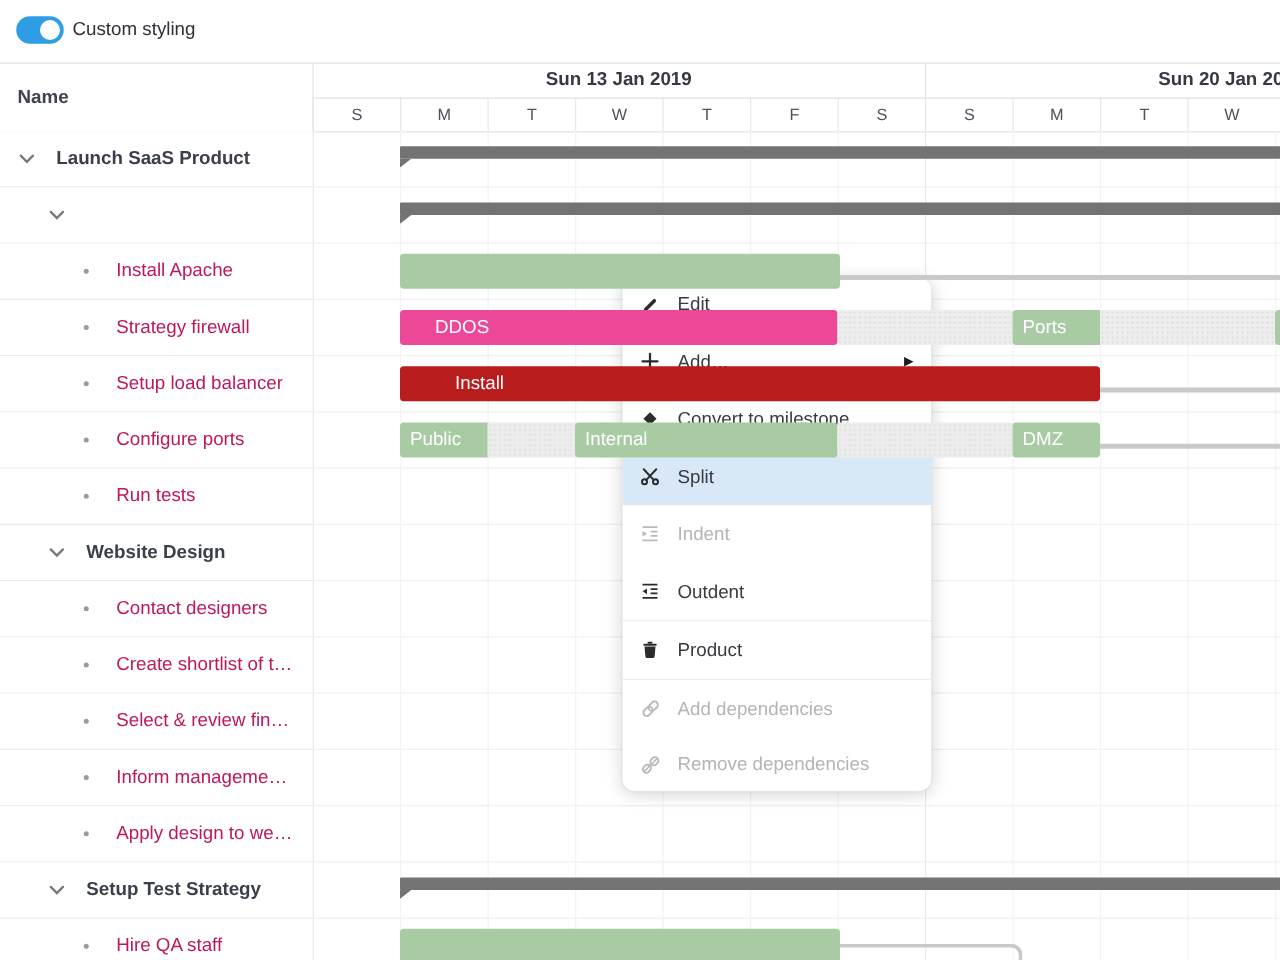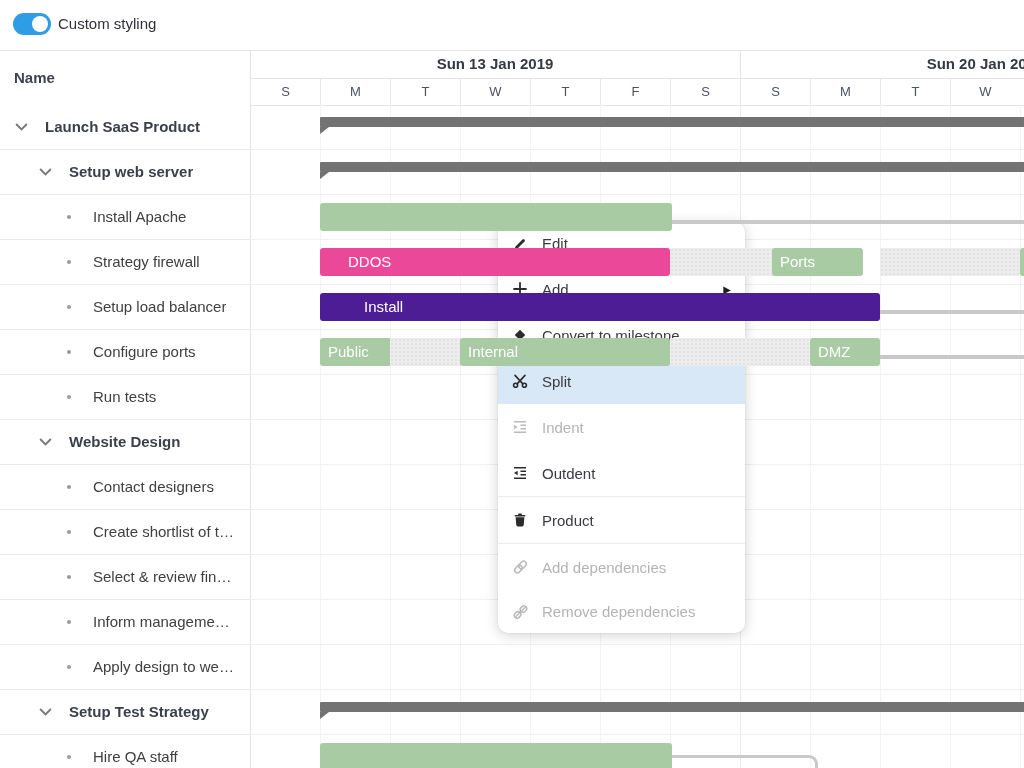--- a/index.html
+++ b/index.html
@@ -17,21 +17,21 @@
   .hline { position:absolute; background:#e4e4e4; }
   #name-header { position:absolute; left:14px; top:50px; height:55px; line-height:55px;
     font-size:15px; font-weight:700; color:#3f434e; }
   .week-cell { position:absolute; top:50px; height:28px; line-height:28px; text-align:center;
     font-size:15px; font-weight:700; color:#353943; overflow:visible; white-space:nowrap; }
   .day-cell { position:absolute; top:78px; height:27px; line-height:27px; width:70px; text-align:center;
     font-size:13px; font-weight:500; color:#4d5260; border-left:1px solid #e7e7e7; }
 
   
   .tree-row { position:absolute; left:0; width:250px; height:45px; border-bottom:1px solid #ebebeb; background:#fff; }
-  .tree-label { position:absolute; top:0; height:44px; line-height:44px; font-size:15px; color:#404040;
+  .tree-label { position:absolute; top:0; height:44px; line-height:44px; font-size:15px; color:#be185d;
     white-space:nowrap; overflow:hidden; max-width:160px; }
   .tree-label.parent { font-weight:700; color:#3b3f4a; }
   .marker { position:absolute; top:0; width:22px; height:44px; display:flex; align-items:center; justify-content:center; }
   .bullet { width:4px; height:4px; border-radius:50%; background:#9a9a9a; }
 
   .tl-row { position:absolute; left:250px; width:774px; height:45px; border-bottom:1px solid #f0f0f0; }
   .vline { position:absolute; top:105px; bottom:0; width:1px; background:#f3f3f3; }
   .vline.week { background:#e9e9e9; }
   #panel-sep { position:absolute; left:250px; top:50px; bottom:0; width:1px; background:#e4e4e4; }
 
@@ -112,21 +112,20 @@
         </div>
         <div class="tree-label parent" style="left: 45px;">Launch SaaS Product</div>
       </div>
       <div class="tl-row" style="top: 105px;"></div>
       <div class="tree-row" style="top: 150px;">
         <div class="marker" style="left: 34px;">
           <svg width="13" height="10" viewBox="0 0 12 9">
             <path d="M1.5 2.2 L6 6.8 L10.5 2.2" stroke="#787878" stroke-width="1.7" fill="none" stroke-linecap="round"></path>
           </svg>
         </div>
-        <div class="tree-label parent" style="left: 69px;">Setup web server</div>
       </div>
       <div class="tl-row" style="top: 150px;"></div>
       <div class="tree-row" style="top: 195px;">
         <div class="marker" style="left: 58px;">
           <div class="bullet"></div>
         </div>
         <div class="tree-label" style="left: 93px;">Install Apache</div>
       </div>
       <div class="tl-row" style="top: 195px;"></div>
       <div class="tree-row" style="top: 240px;">
@@ -321,24 +320,24 @@
 <div class="bar-summary" style="left: 320px; top: 117px; width: 706px; background: rgb(115, 115, 115);">
       <div class="tri" style="border-top-color:#737373"></div>
     </div>
     <div class="bar-summary" style="left: 320px; top: 162px; width: 706px; background: rgb(115, 115, 115);">
       <div class="tri" style="border-top-color:#737373"></div>
     </div>
     <div class="bar-task" style="background-color: rgb(168, 203, 164); left: 320px; top: 203px; width: 352px;"></div>
     <div class="dep-h" style="left: 672px; top: 220px; width: 352px; background: rgb(201, 201, 201);"></div>
     <div class="bar-task" style="background-color: #ec4899; left: 320px; top: 248px; width: 350px; padding-left: 28px;">DDOS</div>
     <div class="bar-gap" style="left: 670px; top: 248px; width: 140px;"></div>
-    <div class="bar-task" style="background-color: rgb(168, 203, 164); left: 772px; top: 248px; width: 91px;">Ports</div>
+    <div class="bar-task" style="background-color: rgb(168, 203, 164); left: 810px; top: 248px; width: 91px;">Ports</div>
     <div class="bar-gap" style="left: 880px; top: 248px; width: 140px;"></div>
     <div class="bar-task" style="background-color: rgb(168, 203, 164); left: 1020px; top: 248px; width: 8px;"></div>
-    <div class="bar-task" style="background-color: #4c1d95; left: 320px; top: 293px; width: 560px; padding-left: 44px;">Install</div>
+    <div class="bar-task" style="background-color: #b91c1c; left: 320px; top: 293px; width: 560px; padding-left: 44px;">Install</div>
     <div class="dep-h" style="left: 880px; top: 310px; width: 144px; background: rgb(201, 201, 201);"></div>
     <div class="bar-task" style="background-color: rgb(168, 203, 164); left: 320px; top: 338px; width: 74px;">Public</div>
     <div class="bar-gap" style="left: 390px; top: 338px; width: 70px;"></div>
     <div class="bar-task" style="background-color: rgb(168, 203, 164); left: 460px; top: 338px; width: 210px;">Internal</div>
     <div class="bar-gap" style="left: 670px; top: 338px; width: 140px;"></div>
     <div class="bar-task" style="background-color: rgb(168, 203, 164); left: 810px; top: 338px; width: 70px;">DMZ</div>
     <div class="dep-h" style="left: 880px; top: 355px; width: 144px; background: rgb(201, 201, 201);"></div>
     <div class="bar-summary" style="left: 320px; top: 702px; width: 706px; background: rgb(115, 115, 115);">
       <div class="tri" style="border-top-color:#737373"></div>
     </div>

